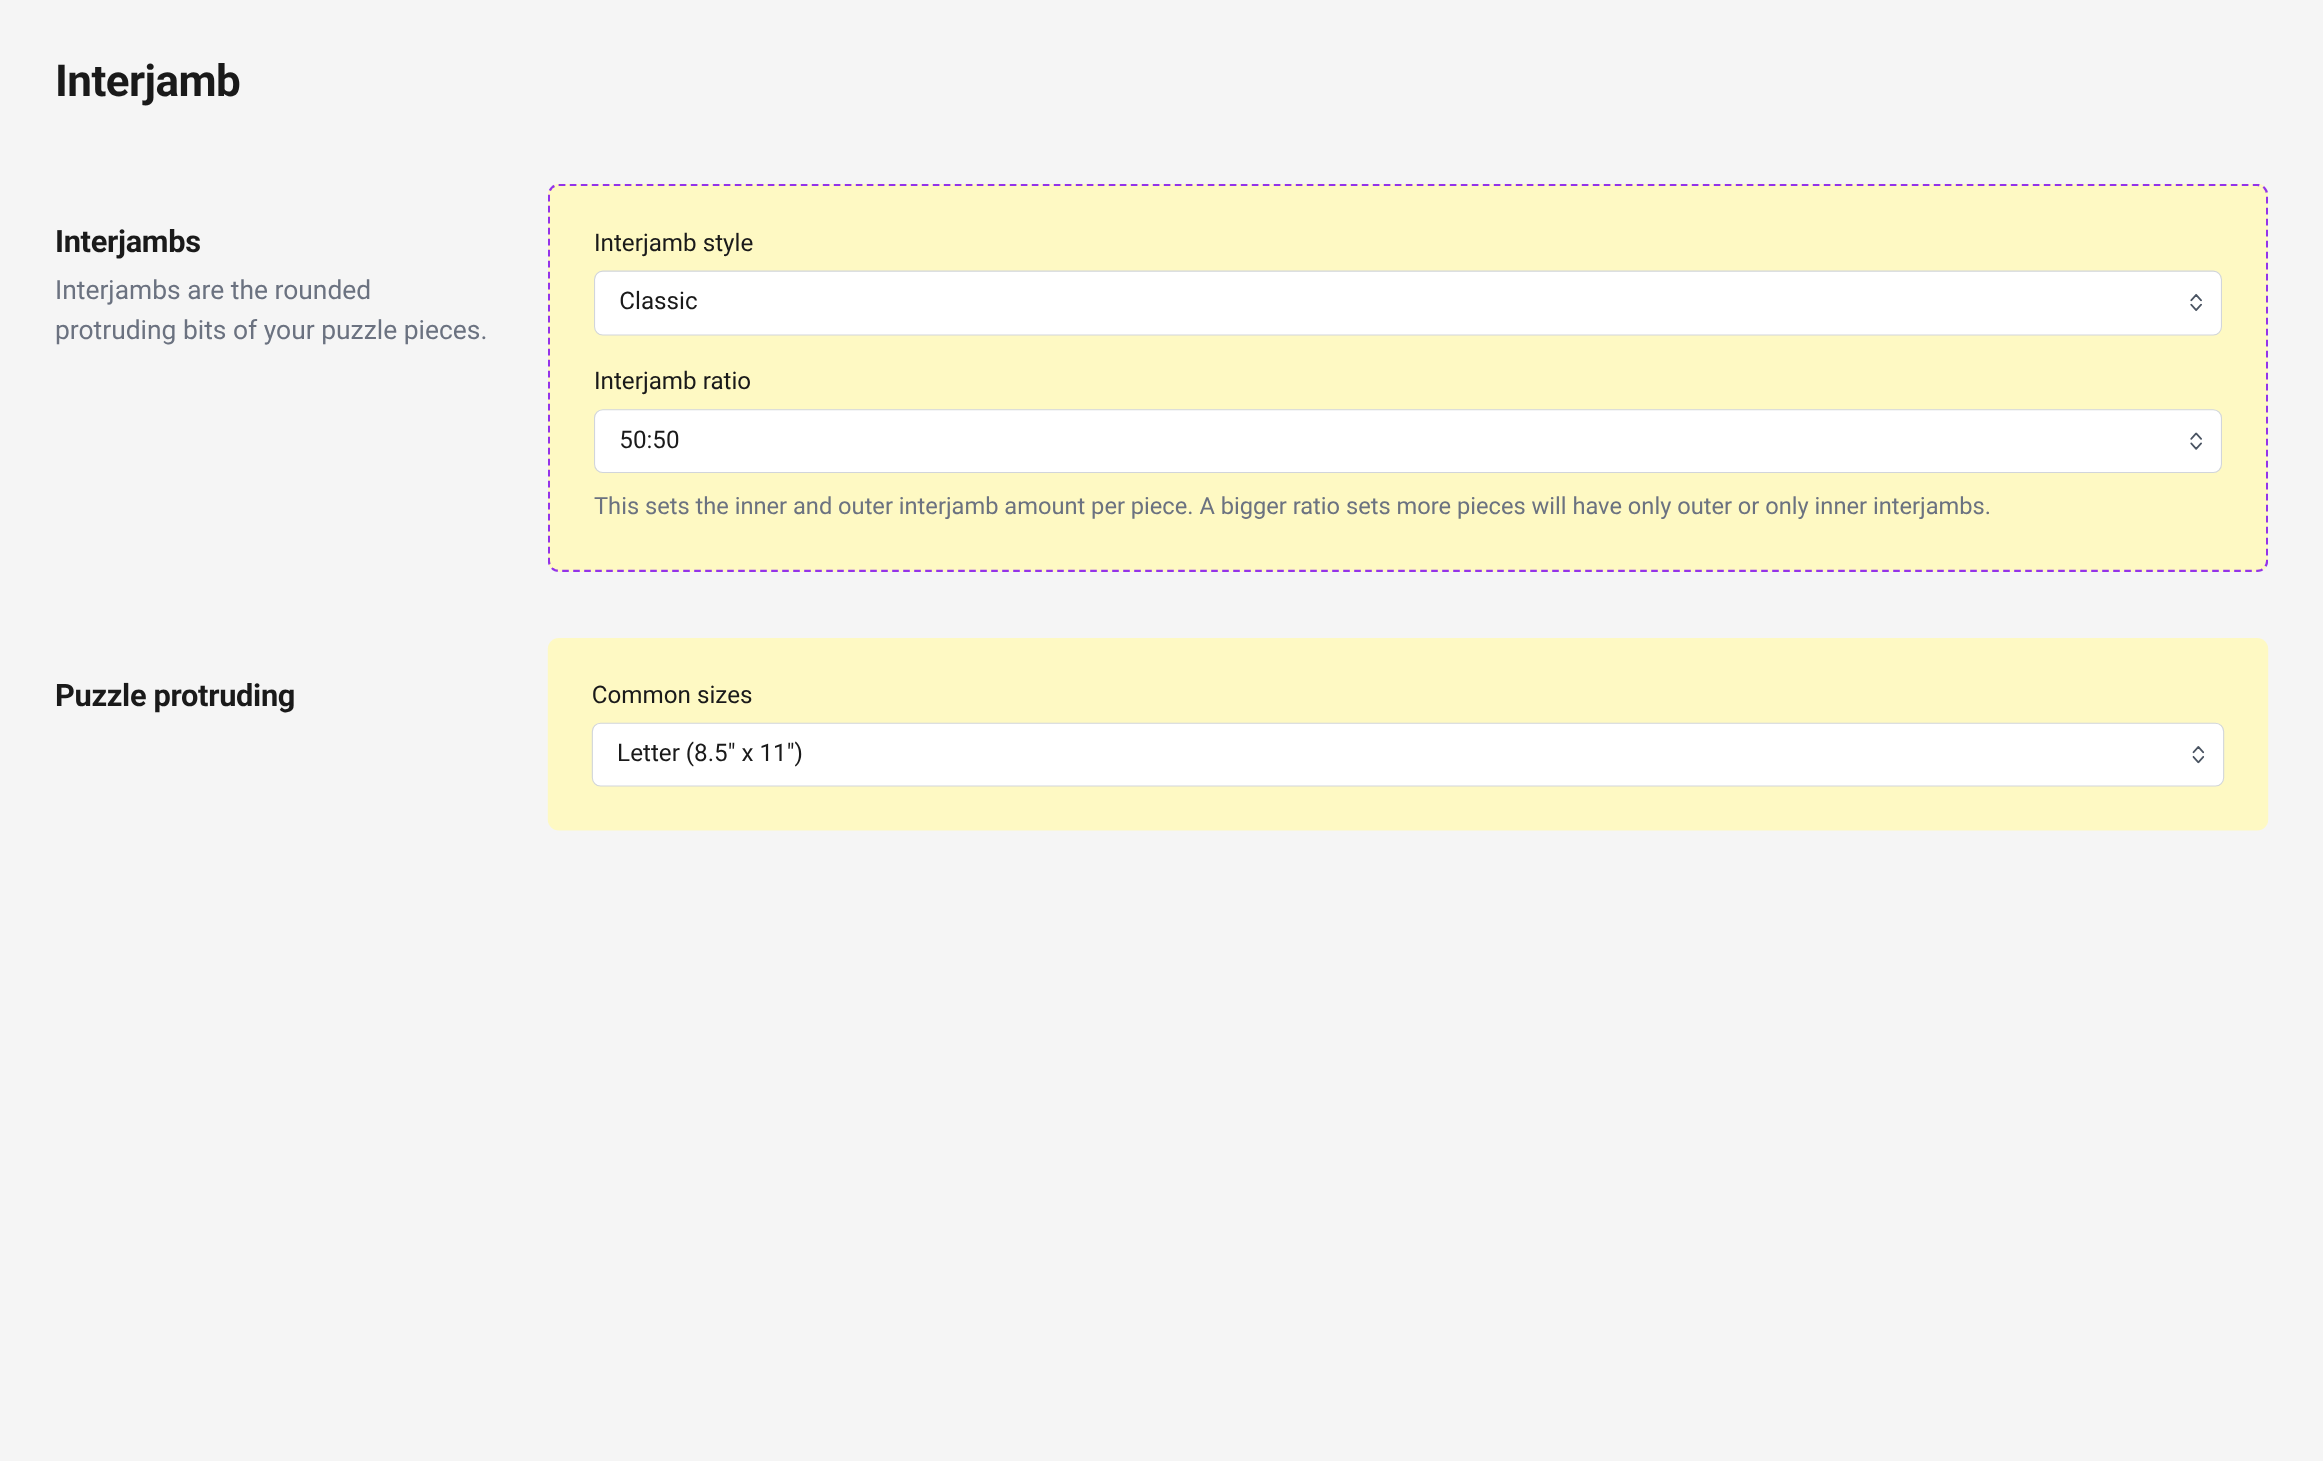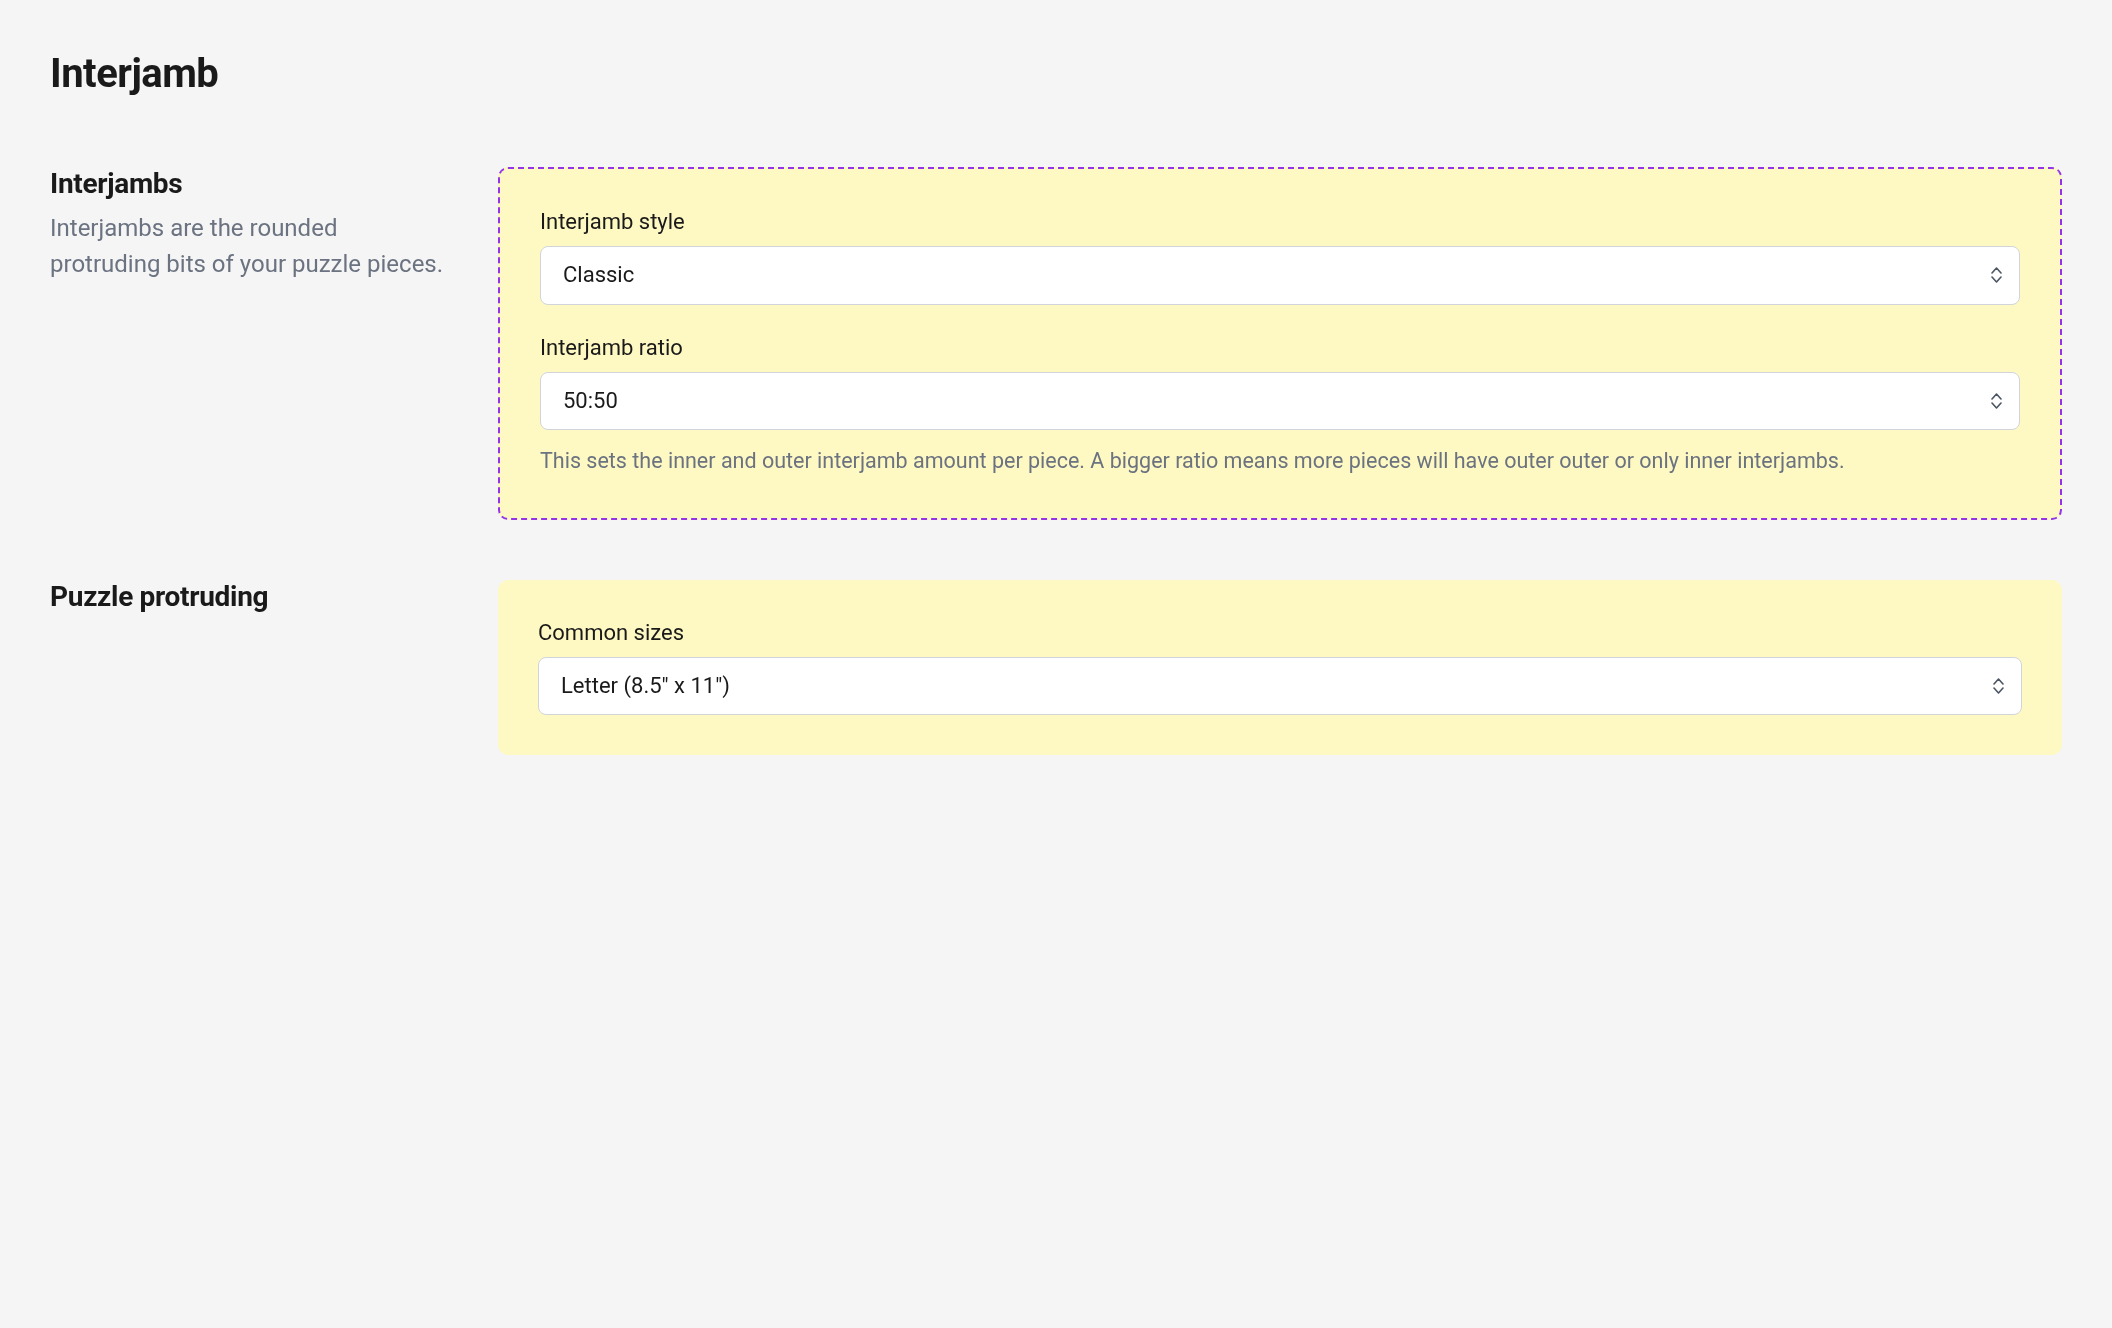--- a/index.html
+++ b/index.html
@@ -28,20 +28,21 @@
     .section {
       display: flex;
       gap: 48px;
       margin-bottom: 60px;
       align-items: flex-start;
     }
     
     .section-aside {
       width: 400px;
       flex-shrink: 0;
+      margin-top: 36px;
     }
     
     .section-title {
       font-size: 28px;
       font-weight: 700;
       color: #1a1a1a;
       margin-bottom: 10px;
       letter-spacing: -0.3px;
     }
     
@@ -161,21 +162,21 @@
         </select>
         <span class="select-arrows">
           <svg viewBox="0 0 11 7" fill="none">
               <path d="M1 6L5.5 1L10 6" stroke="#4b5563" stroke-width="1.6" stroke-linecap="round" stroke-linejoin="round"></path>
             </svg>
           <svg viewBox="0 0 11 7" fill="none">
               <path d="M1 1L5.5 6L10 1" stroke="#4b5563" stroke-width="1.6" stroke-linecap="round" stroke-linejoin="round"></path>
             </svg>
         </span>
       </div>
-      <p class="field-help">This sets the inner and outer interjamb amount per piece. A bigger ratio means more pieces will have outer outer or only inner interjambs.</p>
+      <p class="field-help">This sets the inner and outer interjamb amount per piece. A bigger ratio sets more pieces will have only outer or only inner interjambs.</p>
     </div>
   </div>
 </div>
 
 <div class="section">
   <div class="section-aside">
     <h2 class="section-title">Puzzle protruding</h2>
   </div>
 
   <div class="card">

